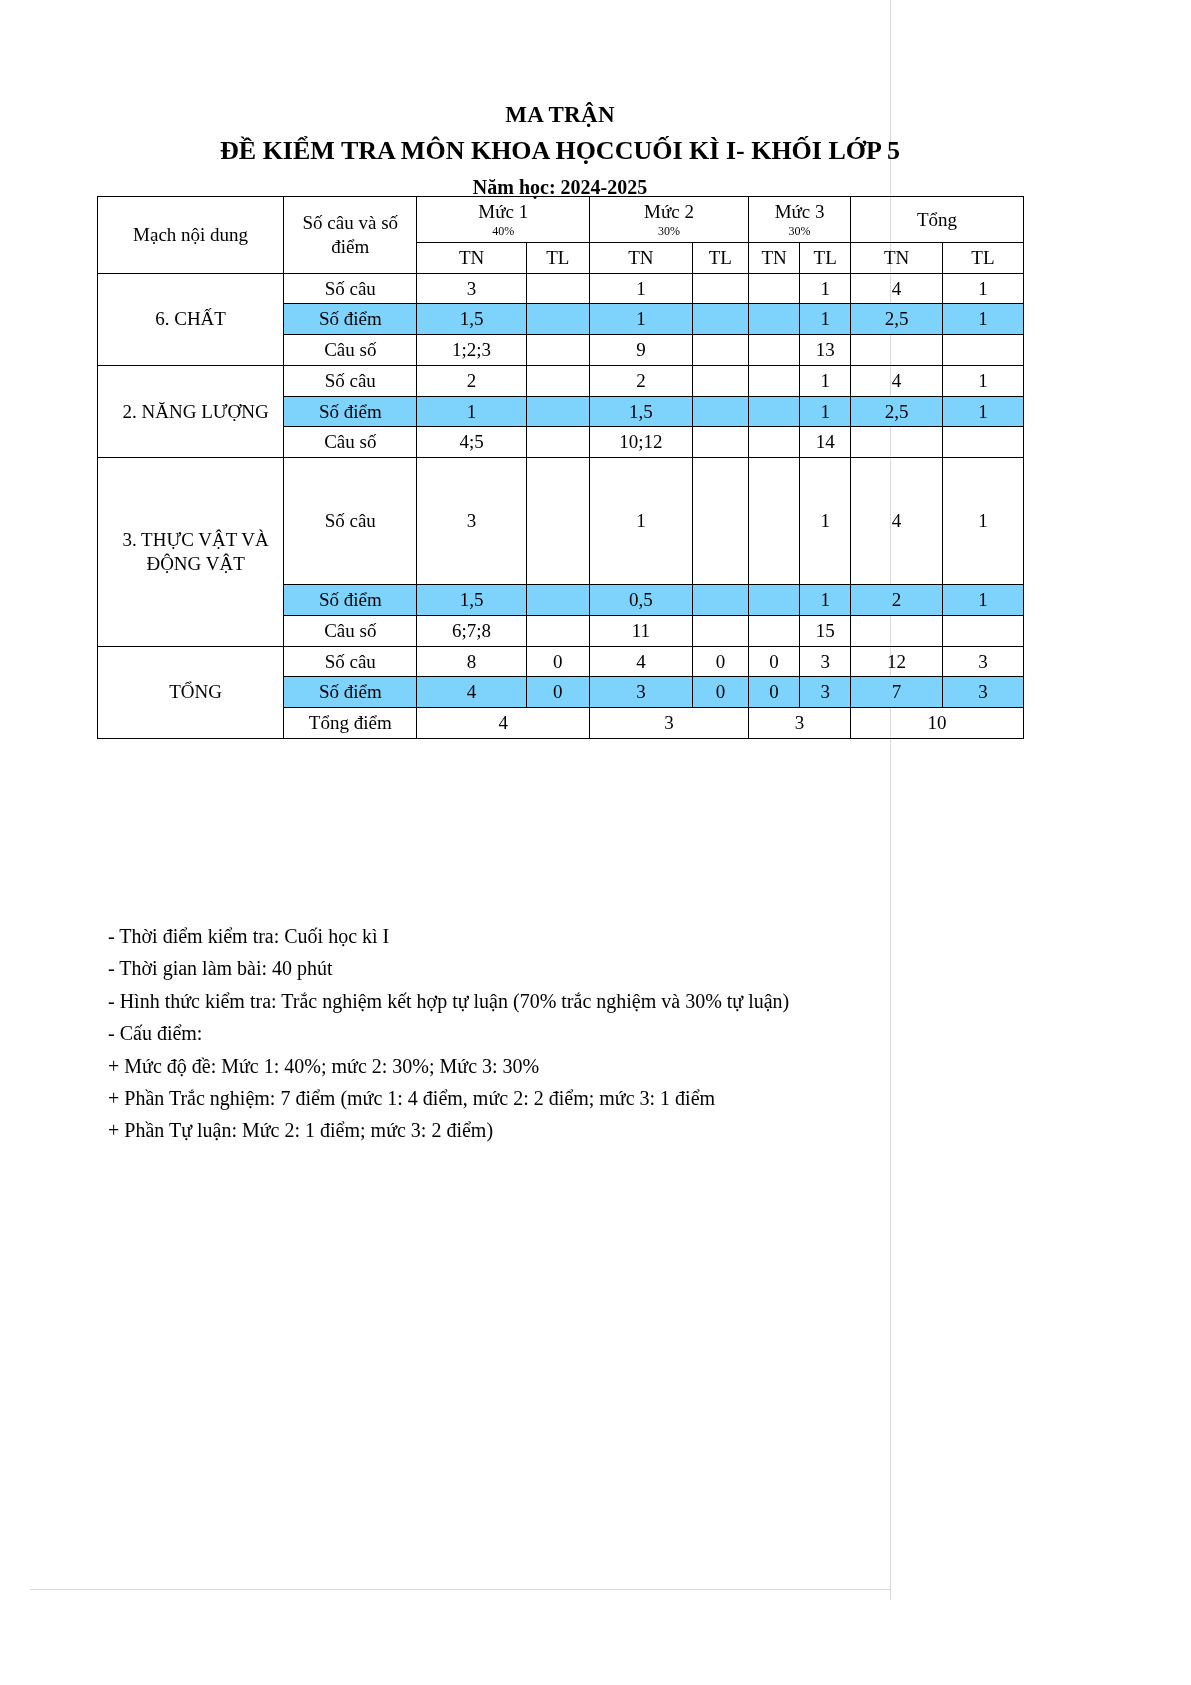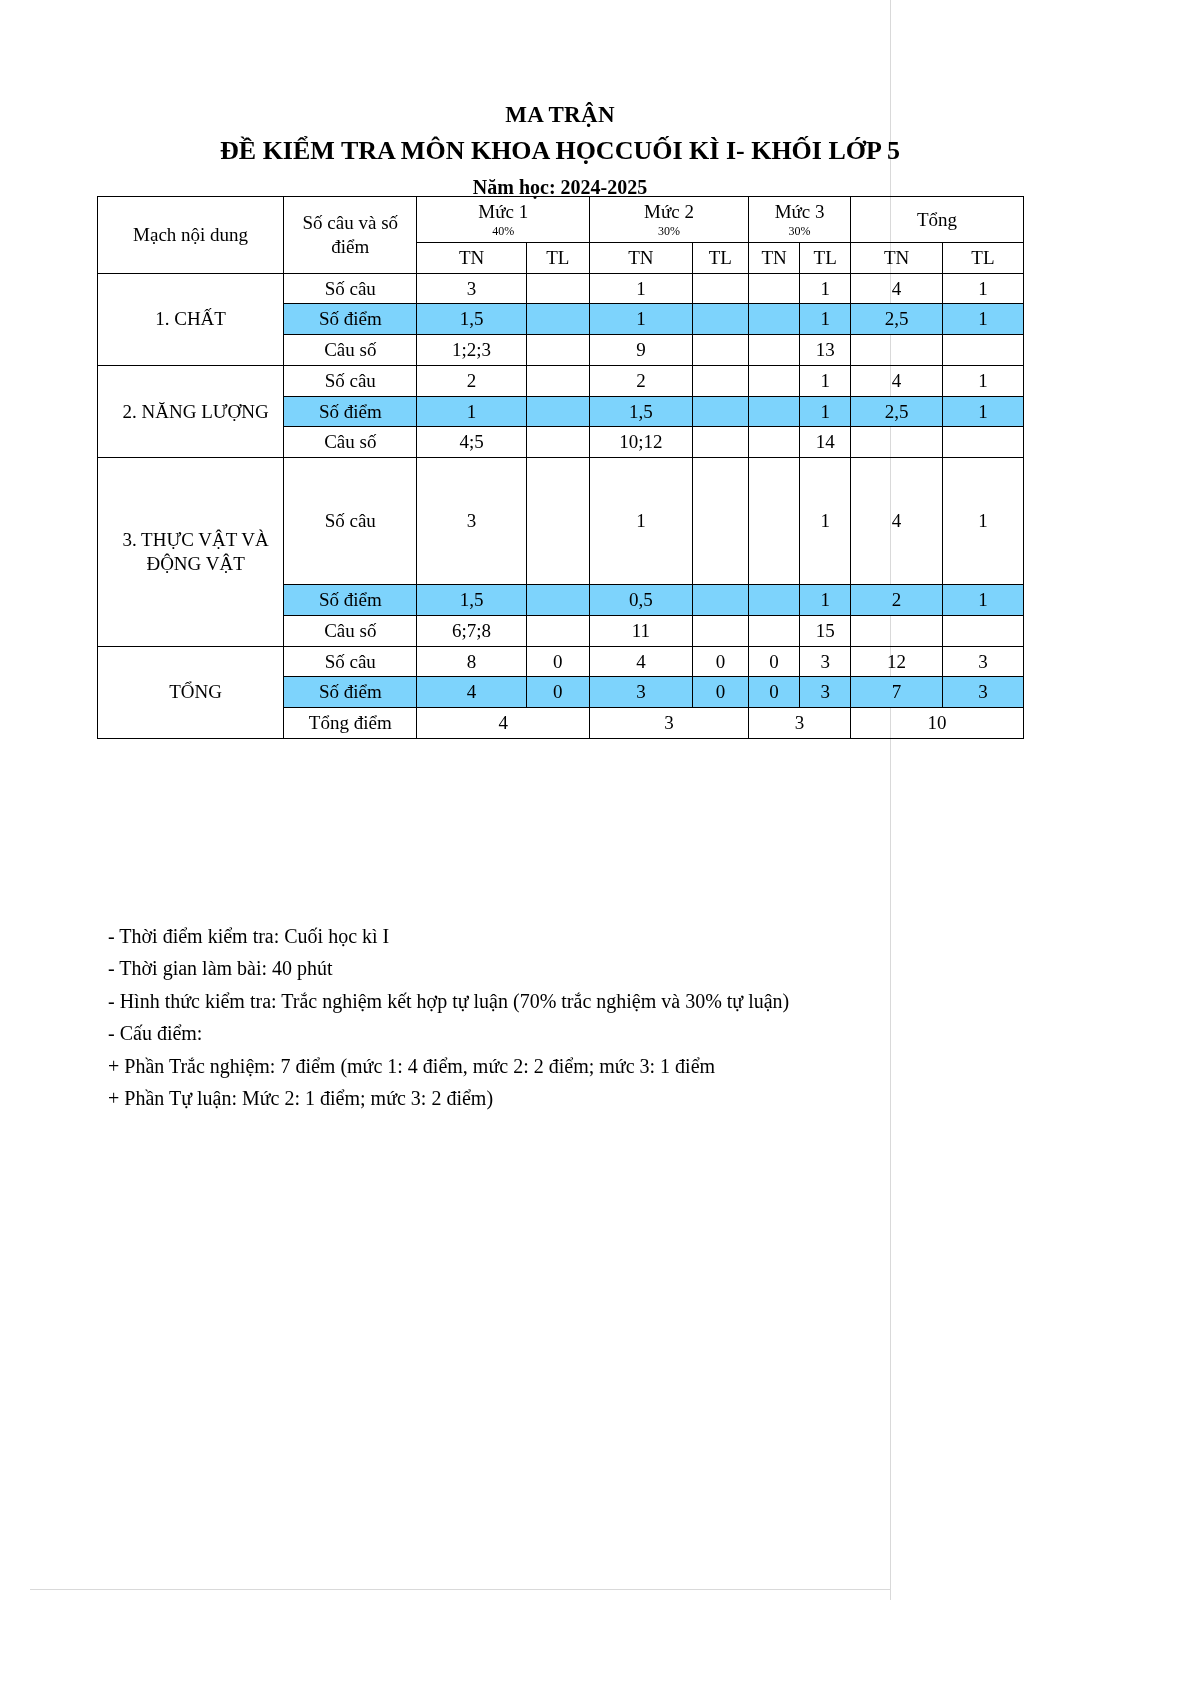--- a/index.html
+++ b/index.html
@@ -171,21 +171,21 @@
         <td>TL</td>
         <td>TN</td>
         <td>TL</td>
         <td>TN</td>
         <td>TL</td>
         <td>TN</td>
         <td>TL</td>
       </tr>
 
       <tr>
-        <td rowspan="3" class="rowlabel">1. CHẤT</td>
+        <td rowspan="3" class="rowlabel">6. CHẤT</td>
         <td class="small-left">Số câu</td>
         <td>3</td>
         <td></td>
         <td>1</td>
         <td></td>
         <td></td>
         <td>1</td>
         <td>4</td>
         <td>1</td>
       </tr>
@@ -313,17 +313,18 @@
         <td colspan="2">10</td>
       </tr>
     </tbody>
   </table>
 
   <div class="notes">
     <div>- Thời điểm kiểm tra: Cuối học kì I</div>
     <div>- Thời gian làm bài: 40 phút</div>
     <div>- Hình thức kiểm tra: Trắc nghiệm kết hợp tự luận (70% trắc nghiệm và 30% tự luận)</div>
     <div>- Cấu điểm:</div>
+    <div>+ Mức độ đề: Mức 1: 40%; mức 2: 30%; Mức 3: 30%</div>
     <div>+ Phần Trắc nghiệm: 7 điểm (mức 1: 4 điểm, mức 2: 2 điểm; mức 3: 1 điểm</div>
     <div>+ Phần Tự luận: Mức 2: 1 điểm; mức 3: 2 điểm)</div>
   </div>
 
 </div>
 
 </body></html>

